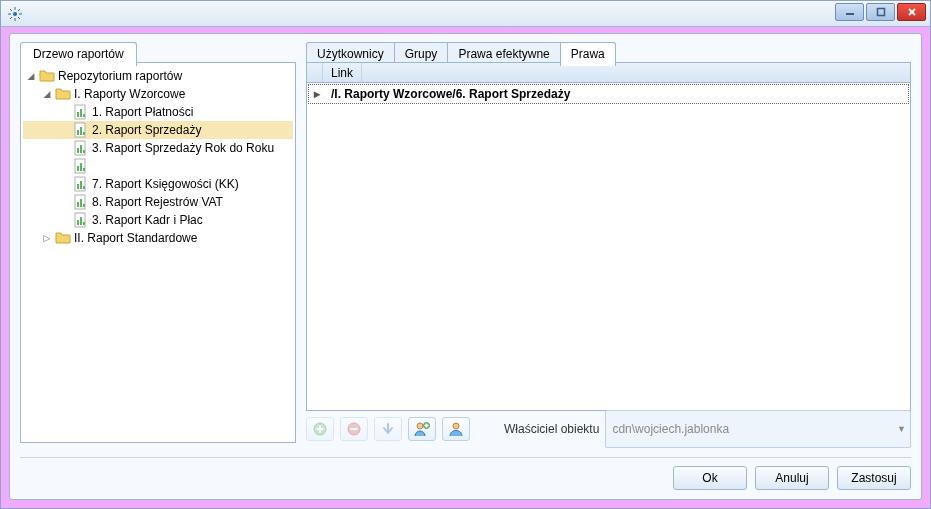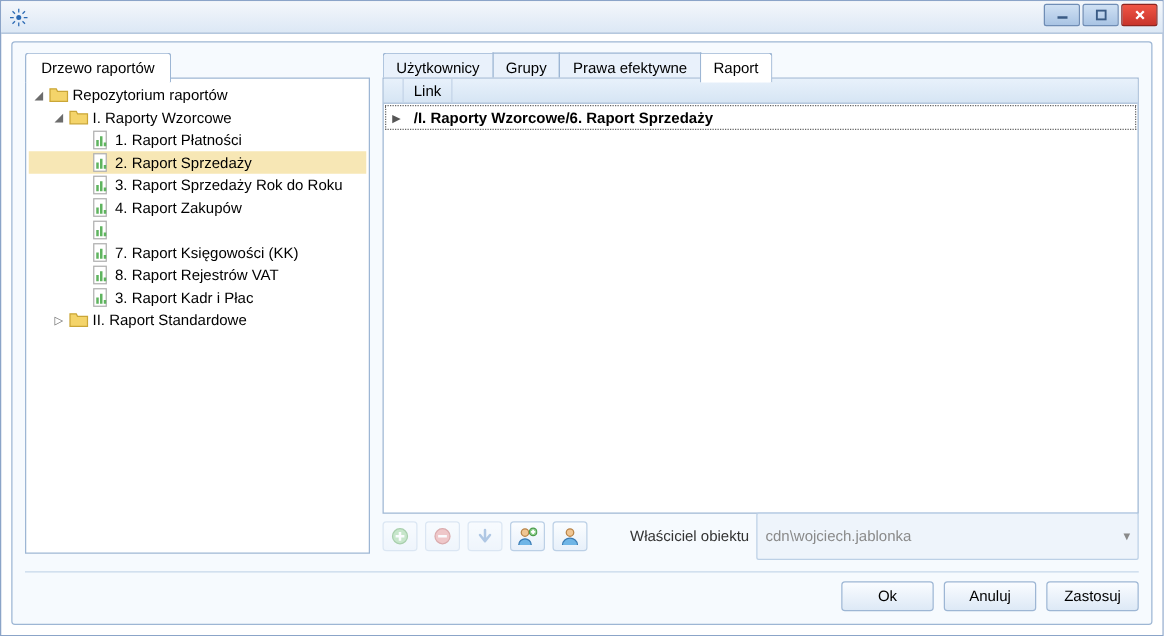--- a/index.html
+++ b/index.html
@@ -1,17 +1,17 @@
 <!DOCTYPE html>
 <html><head>
 <meta charset="utf-8">
 <style>
   * { box-sizing: border-box; margin: 0; padding: 0; font-family: "Segoe UI", Tahoma, sans-serif; font-size: 12px; }
   body { background:#d6e4f2; width:931px; height:509px; overflow:hidden; }
-  .window { position:relative; width:931px; height:509px; background:#ffffff; border:1px solid #8ba4c8; }
+  .window { position:relative; width:931px; height:509px; background:#f0abfc; border:1px solid #8ba4c8; }
   .titlebar { height:26px; background:linear-gradient(#f4f7fb,#dce8f5); border-bottom:1px solid #9db6d4; position:relative; }
   .titlebar .appicon { position:absolute; left:6px; top:5px; width:16px; height:16px; }
   .titlebar .appicon svg { width:16px; height:16px; }
   .winbtns { position:absolute; right:4px; top:2px; display:flex; gap:2px; }
   .winbtn { width:29px; height:18px; border:1px solid #6f8db5; border-radius:2px; background:linear-gradient(#cfe0f3,#a9c4e4); display:flex; align-items:center; justify-content:center; cursor:pointer; }
   .winbtn.close { background:linear-gradient(#f05545,#c8342b); border-color:#8d2520; color:#fff; }
   .winbtn svg { width:10px; height:10px; }
 
   .client { position:absolute; left:8px; right:8px; top:32px; bottom:8px; border:1px solid #9db6d4; background:#f6fafe; border-radius:3px; }
 
@@ -44,21 +44,21 @@
 
   
   .action-bar { position:absolute; left:296px; right:10px; bottom:56px; height:28px; display:flex; align-items:center; gap:6px; }
   .iconbtn { width:28px; height:24px; border:1px solid #bcd0e6; background:linear-gradient(#fbfdff,#e7f0fa); border-radius:3px; display:flex; align-items:center; justify-content:center; cursor:pointer; }
   .iconbtn.disabled { opacity:.45; cursor:default; }
   .owner-label { margin-left:28px; color:#333; }
   .owner-select { flex:1; height:38px; border:1px solid #bcd0e6; background:#eef4fb; color:#8a8a8a; padding:0 22px 0 6px; position:relative; border-radius:2px; display:flex; align-items:center; }
   .owner-select .dd { position:absolute; right:4px; top:50%; transform:translateY(-50%); color:#8a8a8a; font-size:9px; }
 
   
-  .footer { position:absolute; left:10px; right:10px; bottom:10px; height:32px; border-top:1px solid #c6d7ea; display:flex; justify-content:flex-end; align-items:flex-end; gap:8px; padding-top:8px; }
+  .footer { position:absolute; left:10px; right:10px; bottom:10px; height:32px; border-top:1px solid #c6d7ea; display:flex; justify-content:flex-end; align-items:center; gap:8px; padding-top:8px; }
   .btn { min-width:74px; height:24px; border:1px solid #9db6d4; background:linear-gradient(#fafcff,#dde9f6); border-radius:3px; cursor:pointer; padding:0 12px; }
 </style>
 </head>
 <body>
 
 <div class="window">
   <div class="titlebar">
     <span class="appicon">
       <svg viewBox="0 0 16 16">
           <circle cx="8" cy="8" r="2" fill="#2a69b3"></circle>
@@ -157,32 +157,20 @@
               <svg viewBox="0 0 16 16">
                 <rect x="2" y="1" width="10" height="14" fill="#fff" stroke="#b0b0b0"></rect>
                 <rect x="4" y="8" width="2" height="5" fill="#5fb45f"></rect>
                 <rect x="7" y="5" width="2" height="8" fill="#5fb45f"></rect>
                 <rect x="10" y="10" width="2" height="3" fill="#5fb45f"></rect>
               </svg>
             </span>
           <span class="node-label">3. Raport Sprzedaży Rok do Roku</span>
         </div>
 
-        <div class="tree-row">
-          <span class="spacer" style="width:48px"></span>
-          <span class="node-icon">
-              <svg viewBox="0 0 16 16">
-                <rect x="2" y="1" width="10" height="14" fill="#fff" stroke="#b0b0b0"></rect>
-                <rect x="4" y="8" width="2" height="5" fill="#5fb45f"></rect>
-                <rect x="7" y="5" width="2" height="8" fill="#5fb45f"></rect>
-                <rect x="10" y="10" width="2" height="3" fill="#5fb45f"></rect>
-              </svg>
-            </span>
-          <span class="node-label">4. Raport Zakupów</span>
-        </div>
 
         <div class="tree-row">
           <span class="spacer" style="width:48px"></span>
           <span class="node-icon">
               <svg viewBox="0 0 16 16">
                 <rect x="2" y="1" width="10" height="14" fill="#fff" stroke="#b0b0b0"></rect>
                 <rect x="4" y="8" width="2" height="5" fill="#5fb45f"></rect>
                 <rect x="7" y="5" width="2" height="8" fill="#5fb45f"></rect>
                 <rect x="10" y="10" width="2" height="3" fill="#5fb45f"></rect>
               </svg>
@@ -240,21 +228,21 @@
           <span class="node-label">II. Raport Standardowe</span>
         </div>
 
       </div>
     </div>
 
     <div class="right-tab-strip">
       <div class="rtab">Użytkownicy</div>
       <div class="rtab">Grupy</div>
       <div class="rtab">Prawa efektywne</div>
-      <div class="rtab active">Raport</div>
+      <div class="rtab active">Prawa</div>
     </div>
 
     <div class="right-panel">
       <div class="grid-header">
         <div class="hcell first"></div>
         <div class="hcell">Link</div>
       </div>
       <div class="grid-body">
         <div class="grid-row">
           <div class="rcell first">▸</div>

